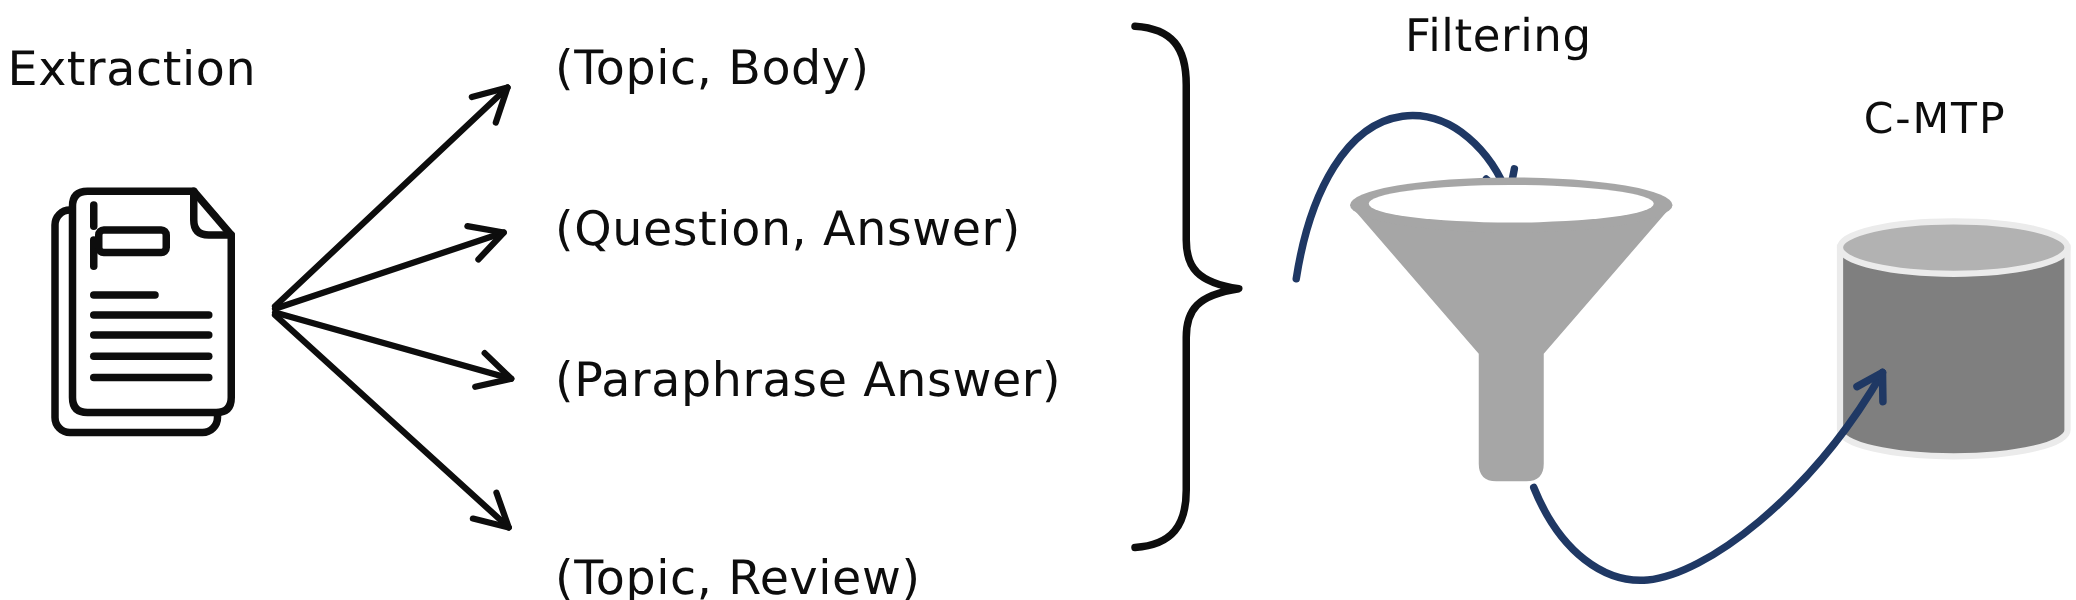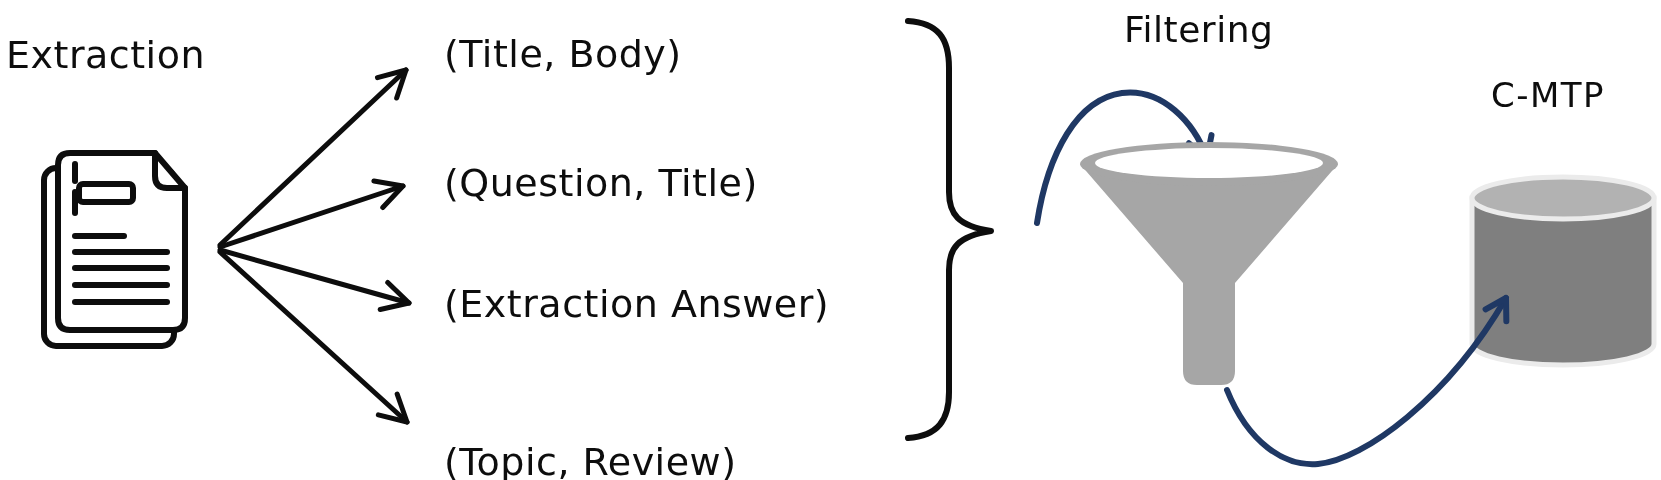--- a/index.html
+++ b/index.html
@@ -106,21 +106,21 @@
     <g>
       <path class="cyl-body" d="M1472 198 L1472 344 A91 21 0 0 0 1654 344 L1654 198 Z"></path>
       <ellipse class="cyl-top" cx="1563" cy="198" rx="91" ry="21"></ellipse>
     </g>
 
     <path class="navy" marker-end="url(#arrow-navy)" d="M1227 390 C1248 442 1284 467 1318 464 C1364 460 1448 398 1506 298"></path>
   </svg>
 
   <div class="label lbl-extraction">Extraction</div>
 
-  <div class="label lbl-pair lbl-pair-0">(Title, Body)</div>
-  <div class="label lbl-pair lbl-pair-1">(Question, Title)</div>
-  <div class="label lbl-pair lbl-pair-2">(Extraction Answer)</div>
+  <div class="label lbl-pair lbl-pair-0">(Topic, Body)</div>
+  <div class="label lbl-pair lbl-pair-1">(Question, Answer)</div>
+  <div class="label lbl-pair lbl-pair-2">(Paraphrase Answer)</div>
   <div class="label lbl-pair lbl-pair-3">(Topic, Review)</div>
 
   <div class="label lbl-filtering">Filtering</div>
 
   <div class="label lbl-cmtp">C-MTP</div>
 </div>
 
 </body></html>

